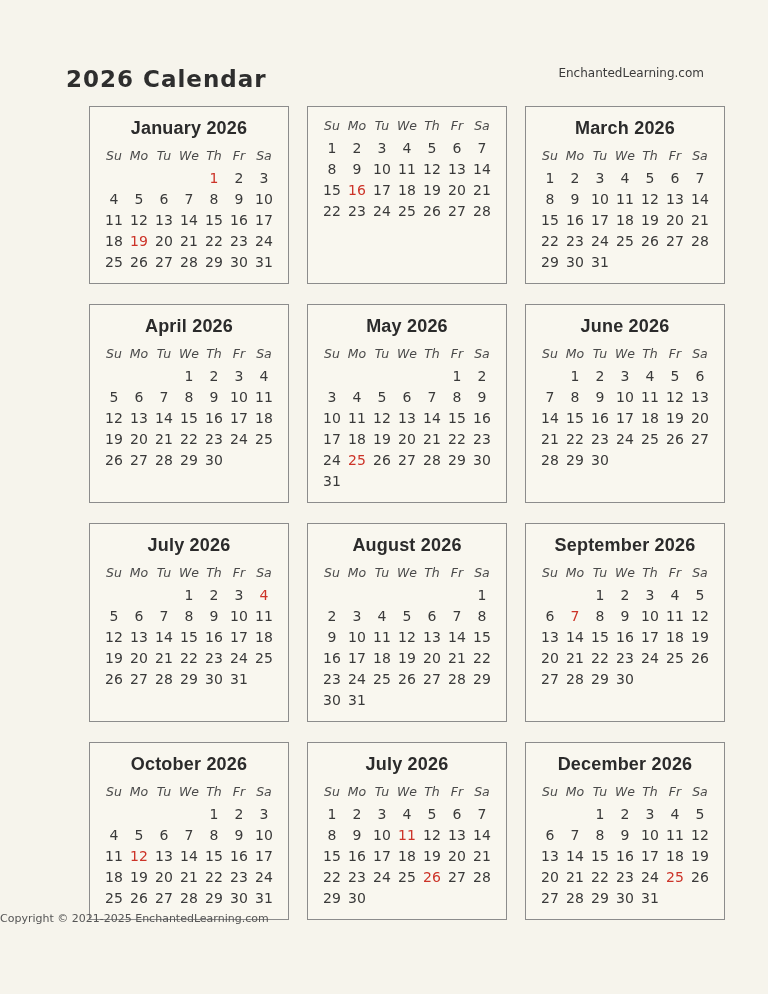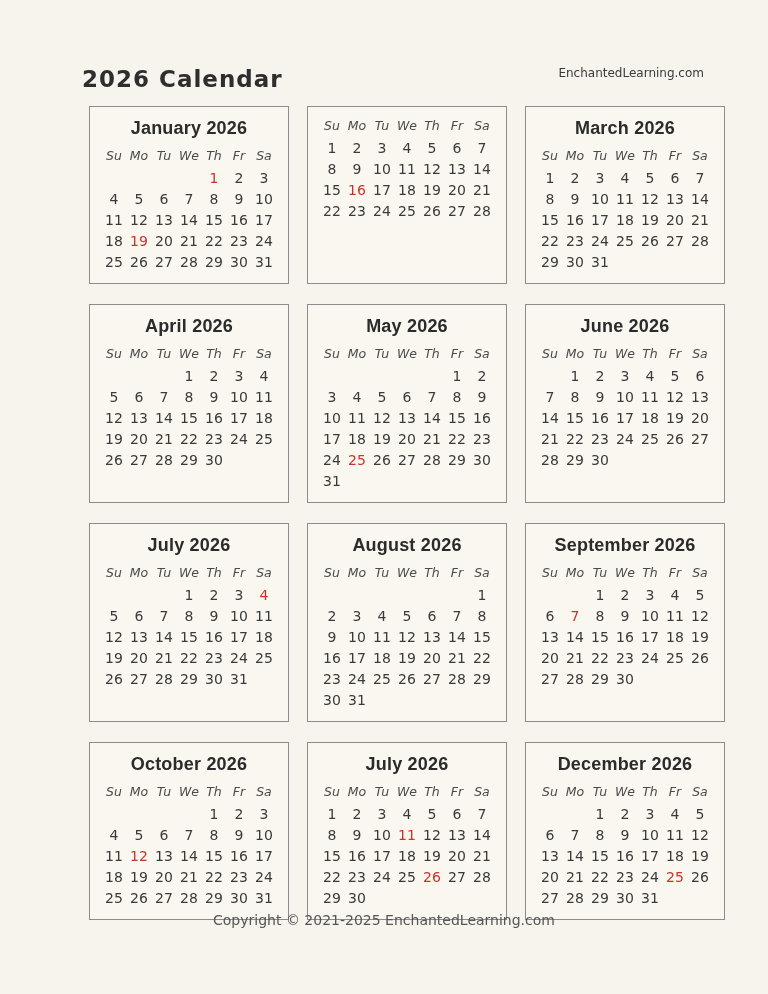--- a/index.html
+++ b/index.html
@@ -7,21 +7,20 @@
     width: 768px; height: 994px;
     background: #f6f4ec;
     font-family: "DejaVu Sans", sans-serif;
     overflow: hidden;
   }
   .page-header {
     display: flex;
     justify-content: space-between;
     align-items: flex-start;
     padding: 60px 64px 0 66px;
-    margin-left: 16px;
   }
   .page-title {
     font-size: 23px;
     font-weight: bold;
     color: #2e2e2e;
     letter-spacing: 1px;
     margin: 6px 0 0 0;
   }
   .site-name {
     font-size: 12px;
@@ -73,22 +72,21 @@
     color: #3a3a3a;
     line-height: 21px;
   }
   .day.red {
     color: #cc3328;
   }
   .page-footer {
     position: absolute;
     left: 0; right: 0;
     top: 912px;
-    text-align: center;
-    font-size: 14px;
+    font-size: 11px;
     color: #555;
   }
 </style>
 </head>
 <body>
 
 <div class="page-header">
   <h1 class="page-title">2026 Calendar</h1>
   <a class="site-name">EnchantedLearning.com</a>
 </div>

